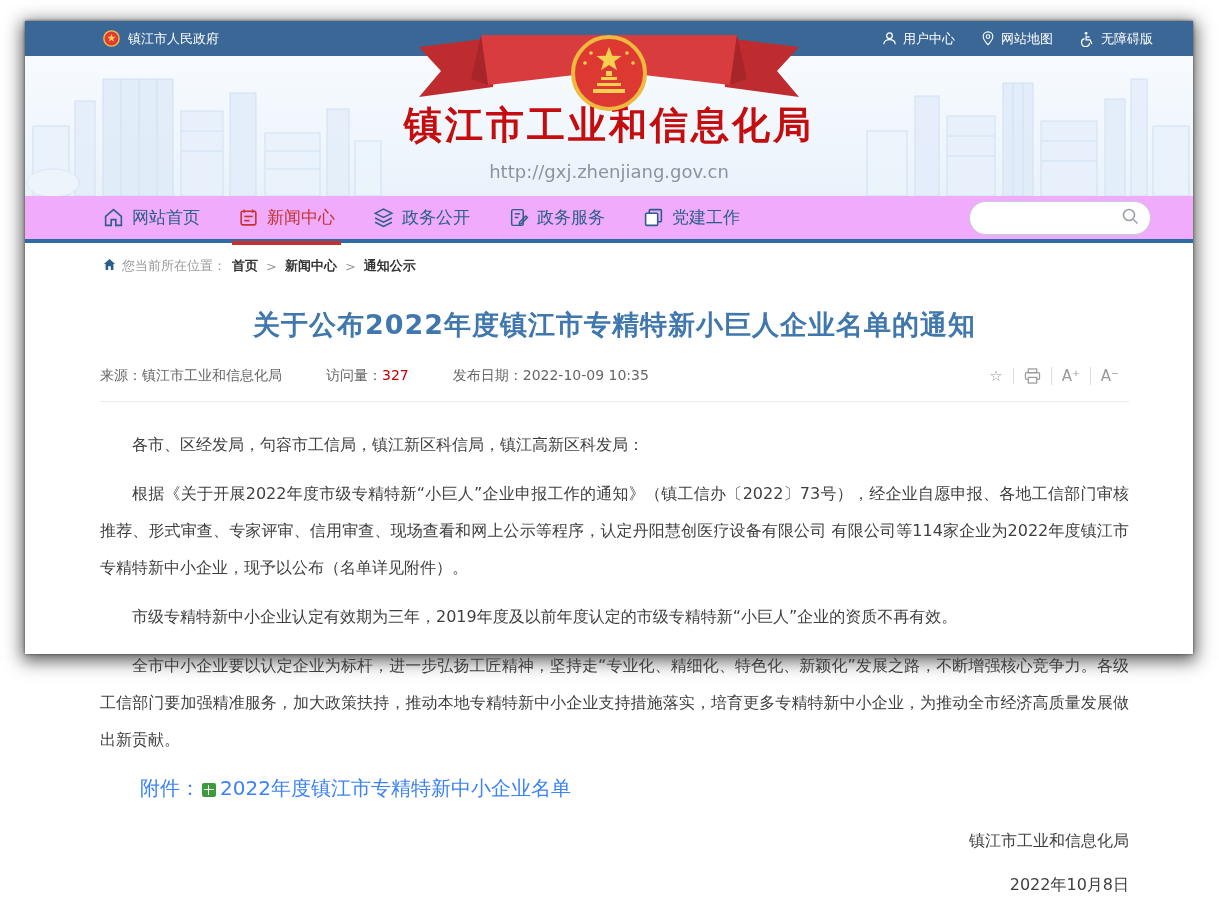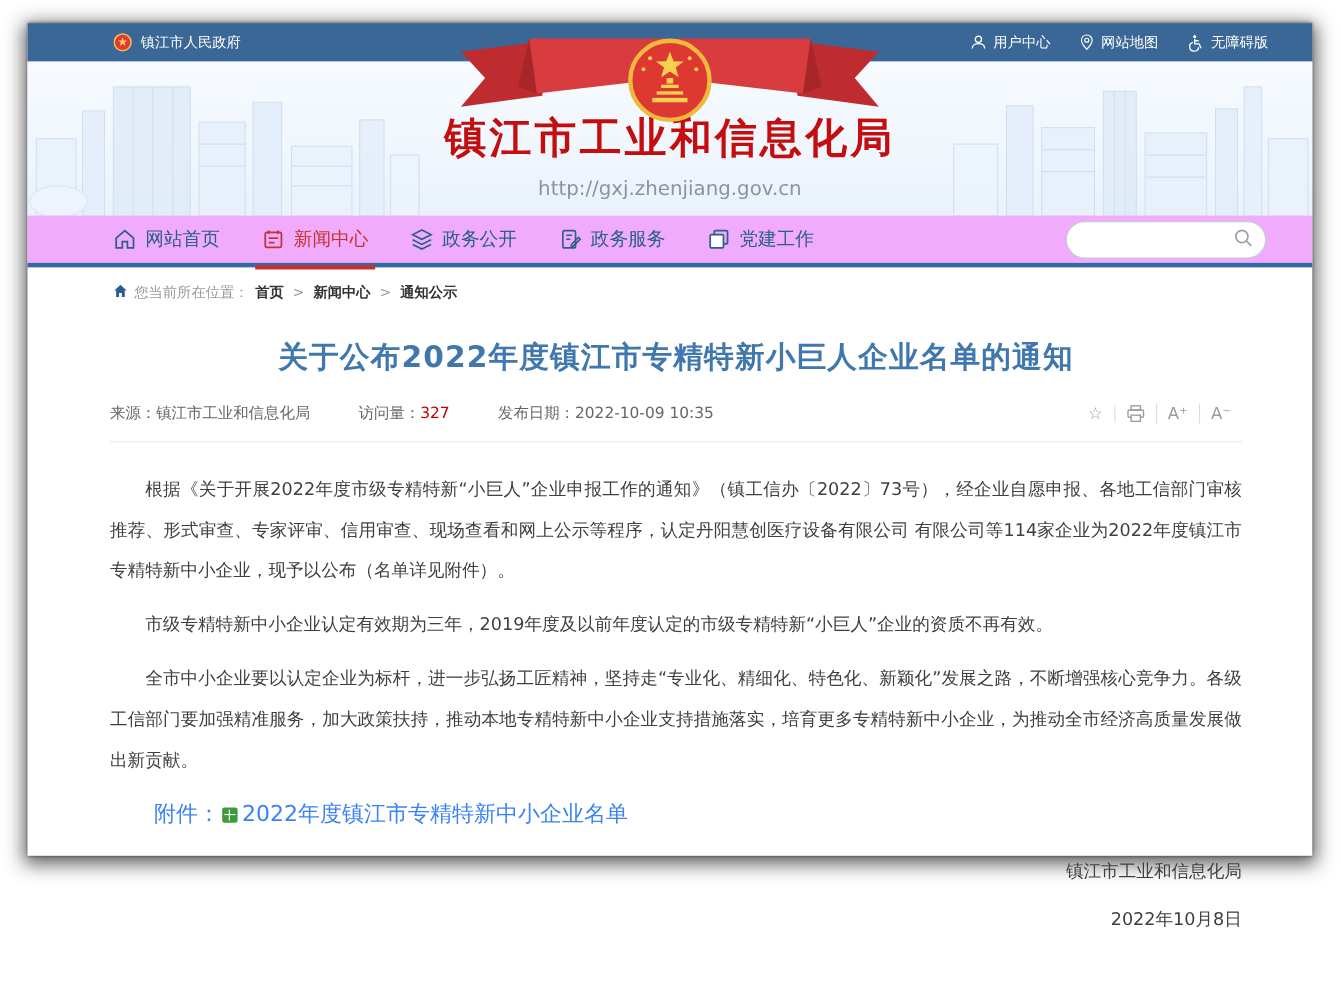--- a/index.html
+++ b/index.html
@@ -1,18 +1,18 @@
 <!DOCTYPE html>
 <html><head>
 <meta charset="utf-8">
 <style>
   * { box-sizing: border-box; margin: 0; padding: 0; }
   html,body { width:1219px; height:900px; background:#fff; font-family:"DejaVu Sans","Liberation Sans",sans-serif; }
   .stage { position:relative; width:1219px; height:900px; overflow:hidden; }
-  .page { position:absolute; left:25px; top:21px; width:1168px; height:757px; background:#fff;
+  .page { position:absolute; left:25px; top:21px; width:1168px; height:633px; background:#fff;
           box-shadow:0 4px 16px 3px rgba(35,35,35,.72), 0 0 3px rgba(0,0,0,.6); }
 
   
   .topbar { position:relative; height:35px; background:#3a6795; display:flex; align-items:center;
             padding:0 40px 0 78px; color:#fff; font-size:13px; }
   .topbar .site { display:flex; align-items:center; gap:8px; cursor:pointer; }
   .topbar-right { margin-left:auto; display:flex; align-items:center; gap:26px; }
   .topbar-right .tlink { display:flex; align-items:center; gap:6px; cursor:pointer; }
   .topbar svg { display:block; }
 
@@ -271,20 +271,21 @@
                 <rect x="1.5" y="5" width="15" height="7" rx="1"></rect>
                 <rect x="4.5" y="10" width="9" height="6" fill="#fff"></rect>
               </svg>
           </span>
           <span class="tool">A⁺</span>
           <span class="tool">A⁻</span>
         </span>
       </div>
 
       <div class="body-text">
+        <p>各市、区经发局，句容市工信局，镇江新区科信局，镇江高新区科发局：</p>
         <p>根据《关于开展2022年度市级专精特新“小巨人”企业申报工作的通知》（镇工信办〔2022〕73号），经企业自愿申报、各地工信部门审核推荐、形式审查、专家评审、信用审查、现场查看和网上公示等程序，认定丹阳慧创医疗设备有限公司 有限公司等114家企业为2022年度镇江市专精特新中小企业，现予以公布（名单详见附件）。</p>
         <p>市级专精特新中小企业认定有效期为三年，2019年度及以前年度认定的市级专精特新“小巨人”企业的资质不再有效。</p>
         <p>全市中小企业要以认定企业为标杆，进一步弘扬工匠精神，坚持走“专业化、精细化、特色化、新颖化”发展之路，不断增强核心竞争力。各级工信部门要加强精准服务，加大政策扶持，推动本地专精特新中小企业支持措施落实，培育更多专精特新中小企业，为推动全市经济高质量发展做出新贡献。</p>
       </div>
 
       <div class="attach-row">
         <span>附件：</span><span class="attach-icon"></span><span class="attach-link">2022年度镇江市专精特新中小企业名单</span>
       </div>
 
       <div class="signature">

